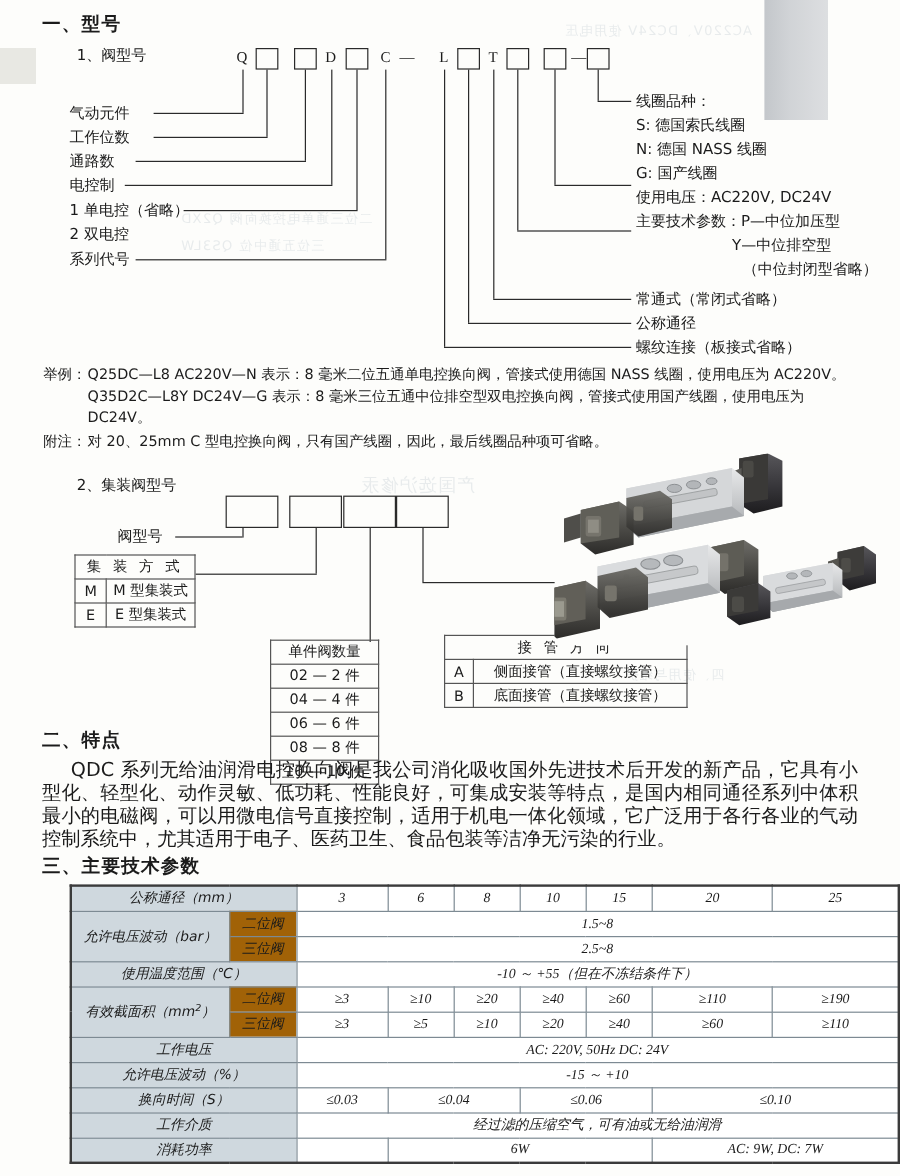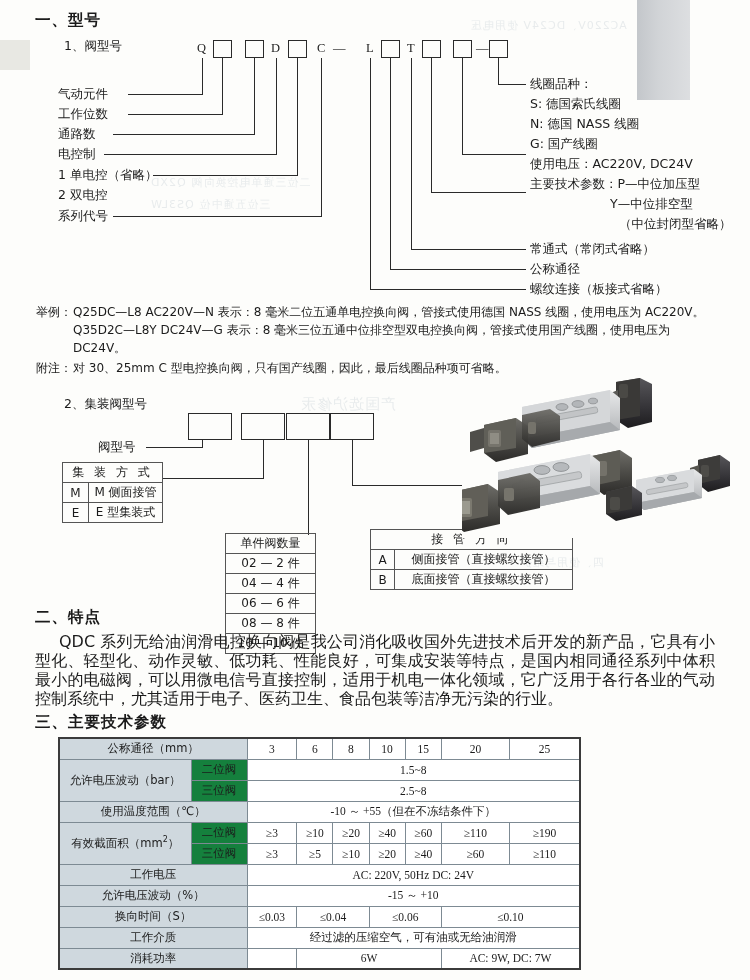--- a/index.html
+++ b/index.html
@@ -81,40 +81,41 @@
     height: 18px; white-space: nowrap;
   }
   .mtable td.hdr { letter-spacing: 3px; }
 
   
   .photo { position: absolute; }
 
   
   #spec-table {
     position: absolute; left: 58px; top: 737px;
-    width: 523px;
+    width: 692px;
     border-collapse: collapse;
     font-size: 11.5px;
     font-family: "Liberation Serif", serif;
     background: #fff;
+    font-style: italic;
   }
   #spec-table td {
     border: 1px solid #7d8a93;
     text-align: center;
     height: 21px;
     padding: 0 2px;
     white-space: nowrap;
   }
   #spec-table td.rowlabel {
     background: #cfd8de;
     font-family: "DejaVu Sans", sans-serif;
     font-size: 11.5px;
   }
   #spec-table td.sublabel {
-    background: #15803d;
+    background: #a16207;
     font-family: "DejaVu Sans", sans-serif;
     font-size: 11.5px;
     width: 56px;
   }
   #spec-table td.val { background: #ffffff; }
   #spec-table { border: 2px solid #3b3b3b; }
   sup { font-size: 8px; }
 </style>
 </head>
 <body>
@@ -201,21 +202,21 @@
 <div class="lbl-right" style="left:619px; top:216px;">（中位封闭型省略）</div>
 <div class="lbl-right" style="left:530px; top:241px;">常通式（常闭式省略）</div>
 <div class="lbl-right" style="left:530px; top:261px;">公称通径</div>
 <div class="lbl-right" style="left:530px; top:281px;">螺纹连接（板接式省略）</div>
 
 <div class="para" style="left:36px; top:304px;">举例：</div>
 <div class="para" style="left:73px; top:304px;">Q25DC—L8   AC220V—N 表示：8 毫米二位五通单电控换向阀，管接式使用德国 NASS 线圈，使用电压为 AC220V。</div>
 <div class="para" style="left:73px; top:322px;">Q35D2C—L8Y   DC24V—G 表示：8 毫米三位五通中位排空型双电控换向阀，管接式使用国产线圈，使用电压为</div>
 <div class="para" style="left:73px; top:340px;">DC24V。</div>
 <div class="para" style="left:36px; top:360px;">附注：</div>
-<div class="para" style="left:73px; top:360px;">对 30、25mm   C 型电控换向阀，只有国产线圈，因此，最后线圈品种项可省略。</div>
+<div class="para" style="left:73px; top:360px;">对 20、25mm   C 型电控换向阀，只有国产线圈，因此，最后线圈品种项可省略。</div>
 
 <div class="sub-head" style="left:64px; top:396px;">2、集装阀型号</div>
 
 <div class="minibox" style="left:188px; top:413px;"></div>
 <div class="minibox" style="left:241px; top:413px;"></div>
 <div class="minibox" style="left:286px; top:413px;"></div>
 <div class="minibox" style="left:330px; top:413px;"></div>
 
 <div class="lbl-left" style="left:98px; top:439px;">阀型号</div>
 <div class="hline" style="left:146px; top:447px; width:56px;"></div>
@@ -230,21 +231,21 @@
 <div class="hline" style="left:352px; top:485px; width:152px;"></div>
 <div class="vline" style="left:504px; top:485px; height:46px;"></div>
 
 <table class="mtable" style="left:62px; top:462px;">
   <tbody>
       <tr>
     <td class="hdr" colspan="2">集 装 方 式</td>
   </tr>
   <tr>
     <td style="width:26px;">M</td>
-    <td style="width:74px;">M 侧面接管</td>
+    <td style="width:74px;">M 型集装式</td>
   </tr>
   <tr>
     <td>E</td>
     <td>E 型集装式</td>
   </tr>
 </tbody>
   </table>
 
 <table class="mtable" style="left:225px; top:533px;">
   <tbody>

